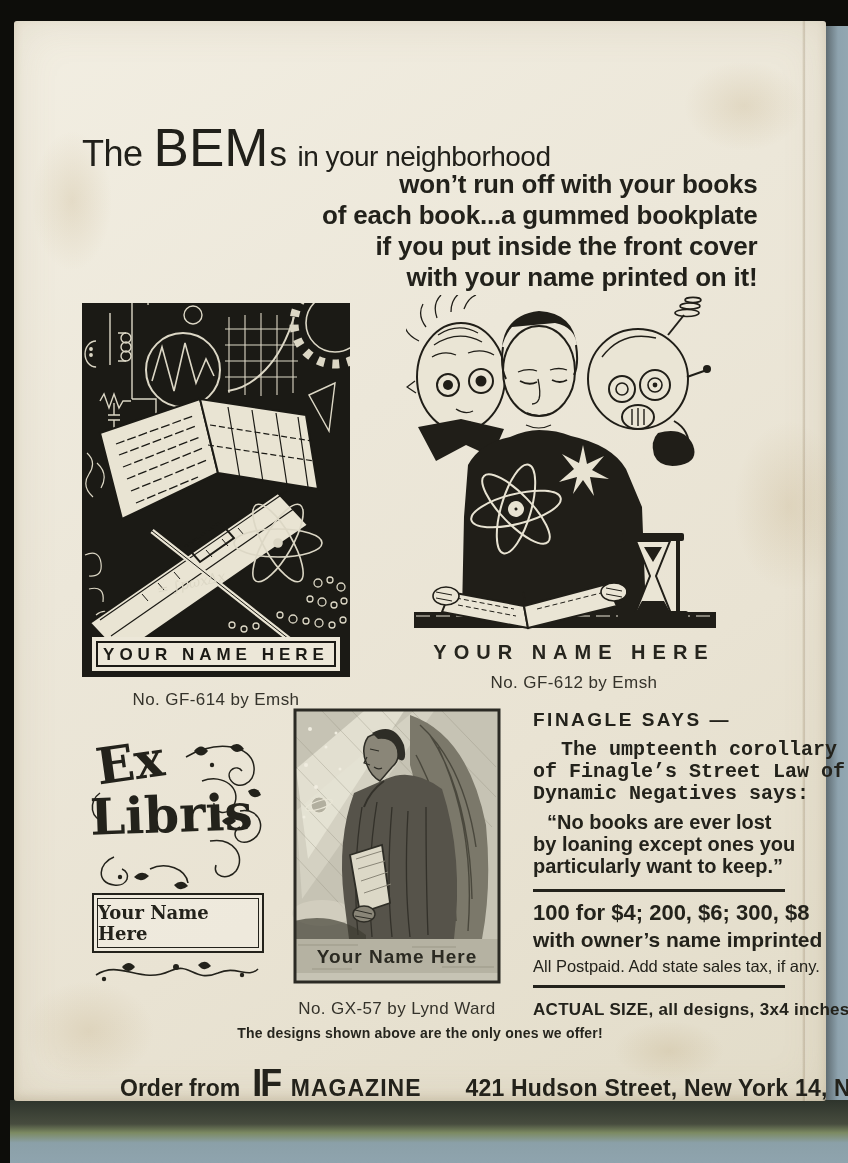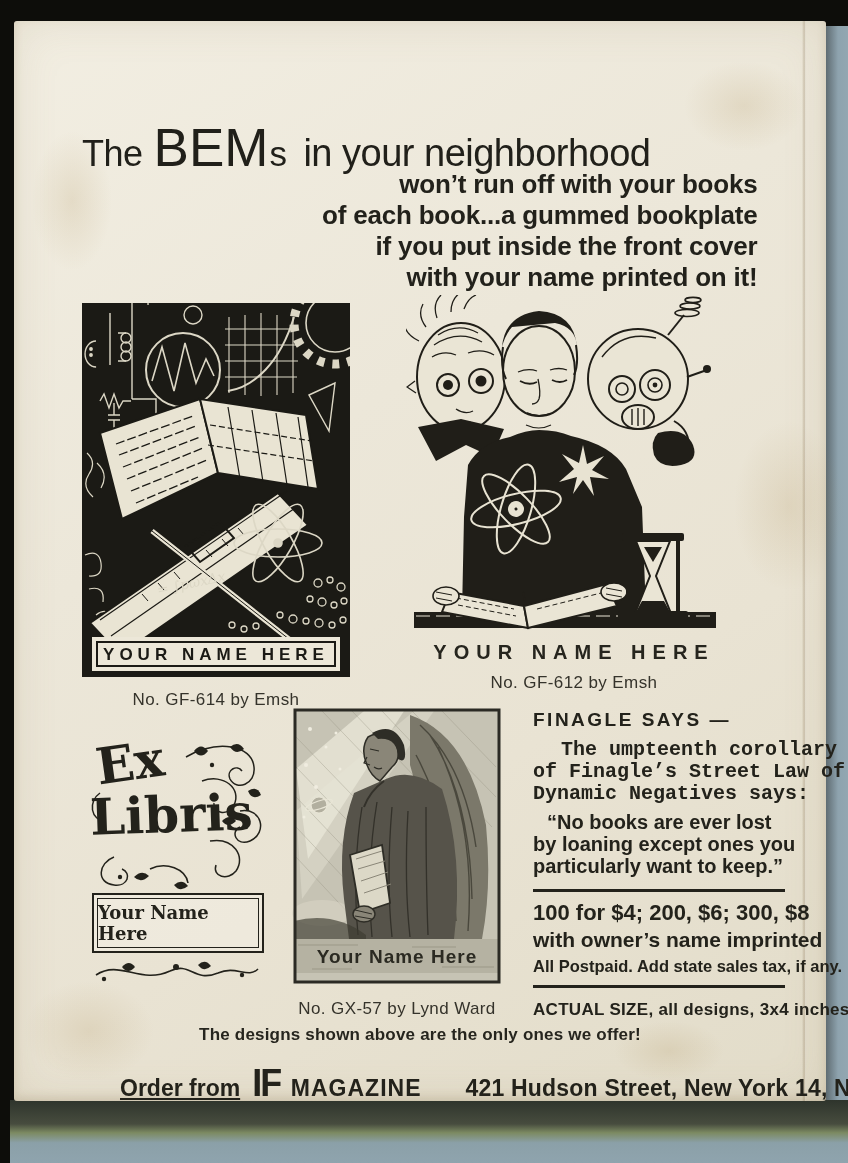--- a/index.html
+++ b/index.html
@@ -16,21 +16,21 @@
   .stain{position:absolute;border-radius:50%;pointer-events:none;
        background:radial-gradient(closest-side,rgba(168,138,80,.17),rgba(168,138,80,0));}
   .crease{position:absolute;left:788px;top:0;width:4px;height:100%;
        background:linear-gradient(90deg,rgba(115,92,56,0),rgba(115,92,56,.26) 55%,rgba(255,255,255,.25));}
   
   .headline{position:absolute;left:68px;top:96px;display:flex;align-items:baseline;
        font-weight:400;letter-spacing:-.5px;color:#21201a;white-space:nowrap;}
   .h-the{font-size:36px;}
   .h-bem{font-size:53px;margin-left:11px;letter-spacing:0;}
   .h-s{font-size:35px;margin-left:1px;}
-  .h-rest{font-size:38px;margin-left:17px;letter-spacing:-.5px;}
+  .h-rest{font-size:28px;margin-left:11px;letter-spacing:-.5px;}
   .subhead{position:absolute;left:308px;top:148px;font-size:26px;font-weight:700;
        line-height:31px;color:#22211b;letter-spacing:-.2px;white-space:nowrap;}
   .subhead span{display:block;text-align:right;}
   
   figure{margin:0;padding:0;}
   .plate-caption{font-size:17px;color:#35332b;letter-spacing:.4px;text-align:center;}
   .plate1{position:absolute;left:68px;top:282px;width:268px;}
   .plate1 .plate-caption{margin-top:9px;}
   .plate2{position:absolute;left:392px;top:274px;width:336px;text-align:center;}
   .name-here-2{margin-top:4px;font-size:20px;font-weight:800;letter-spacing:7px;color:#26251e;}
@@ -54,29 +54,29 @@
   .finagle{position:absolute;left:519px;top:688px;width:282px;color:#23221b;}
   .f-heading{font-size:19px;font-weight:800;letter-spacing:2.5px;white-space:nowrap;}
   .f-body{margin-top:8px;font-size:20px;font-weight:700;line-height:22px;white-space:nowrap;font-family:Liberation Mono, monospace;}
   .f-body span,.f-quote span{display:block;}
   .f-body span:first-child{padding-left:28px;}
   .f-quote{margin-top:6px;font-size:20px;font-weight:700;line-height:22px;white-space:nowrap;}
   .f-quote span:first-child{padding-left:14px;}
   .f-rule{margin-top:12px;width:252px;height:3px;background:#23221b;}
   .f-price1{margin-top:8px;font-size:22px;font-weight:700;white-space:nowrap;}
   .f-price2{margin-top:2px;font-size:21px;font-weight:700;white-space:nowrap;}
-  .f-price3{margin-top:5px;font-size:16.5px;font-weight:700;white-space:nowrap;}
+  .f-price3{margin-top:5px;font-size:16.5px;font-weight:400;white-space:nowrap;}
   .f-rule2{margin-top:9px;width:252px;height:3px;background:#23221b;}
   .f-size{margin-top:12px;font-size:17px;font-weight:600;letter-spacing:.3px;white-space:nowrap;}
   
   .designs-note{position:absolute;left:0;width:100%;top:1004px;text-align:center;
-       font-size:17px;font-weight:600;color:#26251e;letter-spacing:.2px;}
+       font-size:14px;font-weight:600;color:#26251e;letter-spacing:.2px;}
   .order-line{position:absolute;left:106px;top:1040px;display:flex;align-items:baseline;
        color:#23221b;font-weight:800;white-space:nowrap;}
-  .o-prefix{font-size:23px;text-decoration:underline;}
+  .o-prefix{font-size:23px;}
   .o-if{font-size:39px;margin-left:11px;letter-spacing:-2px;transform:scaleX(.92);}
   .o-mag{font-size:23px;margin-left:9px;letter-spacing:1px;}
   .o-addr{font-size:23px;margin-left:44px;letter-spacing:.2px;}
 </style>
 </head>
 <body>
 
 <div class="surface-right"></div>
 <div class="surface-bottom"></div>
 

